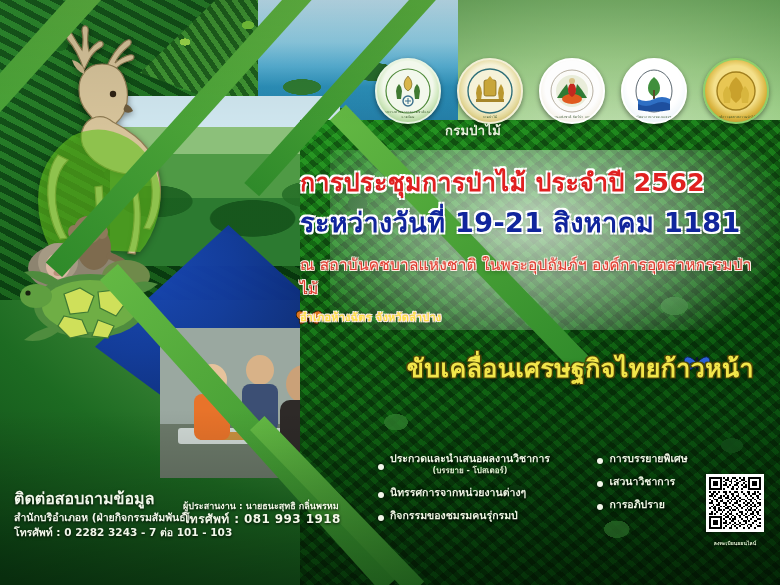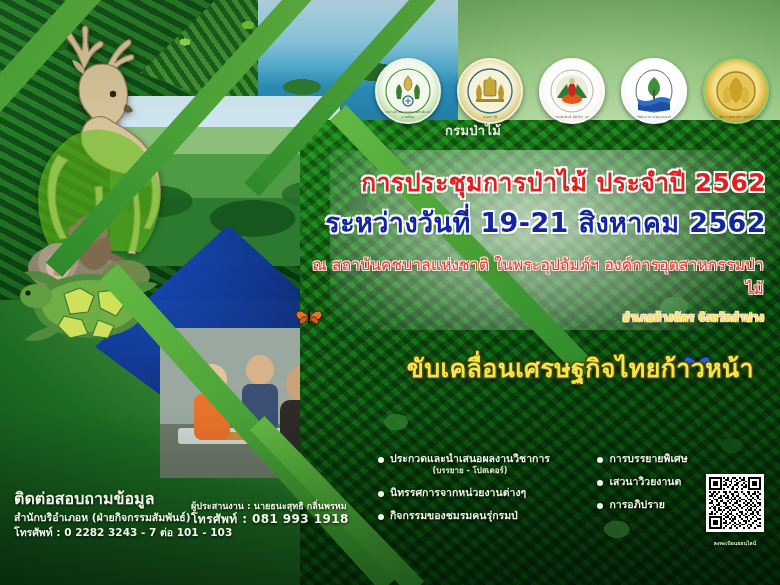--- a/index.html
+++ b/index.html
@@ -175,21 +175,21 @@
   .dept-caption{
     position:absolute;left:445px;top:120px;z-index:6;
     color:#e8f3dd;font-size:13px;font-weight:bold;
     text-shadow:0 1px 2px rgba(0,0,0,.6);
     letter-spacing:.3px;
   }
 
   
   .headline-wrap{
     position:absolute;left:300px;top:168px;width:470px;
-    z-index:7;text-align:right;
+    z-index:7;text-align:left;
   }
   .line-title{
     font-size:25px;font-weight:bold;color:#e02020;
     letter-spacing:.4px;line-height:1.18;
     text-shadow:
       -1.6px -1.6px 0 #fff, 1.6px -1.6px 0 #fff,
       -1.6px  1.6px 0 #fff, 1.6px  1.6px 0 #fff,
       0 2px 4px rgba(0,0,0,.30);
     padding-right:4px;
   }
@@ -250,21 +250,21 @@
   }
 
   
   .activities{
     position:absolute;left:378px;top:452px;width:330px;
     z-index:8;display:flex;gap:22px;
   }
   .act-col{display:flex;flex-direction:column;gap:10px;}
   .act-col.left{width:200px;}
   .act-col.right{width:112px;}
-  .act-item{display:flex;align-items:flex-start;gap:6px;}
+  .act-item{display:flex;align-items:center;gap:6px;}
   .dot{
     flex:none;width:6px;height:6px;border-radius:50%;
     background:#f2f7ea;margin-top:5px;
     box-shadow:0 0 3px rgba(0,0,0,.6);
   }
   .act-text{
     font-size:10.5px;font-weight:bold;color:#eef7e4;line-height:1.25;
     text-shadow:0 1px 2px rgba(0,0,0,.85),0 0 4px rgba(0,0,0,.6);
   }
   .act-note{
@@ -288,21 +288,21 @@
   
   .contact-left{
     position:absolute;left:14px;top:488px;z-index:9;
     color:#f1f8ea;text-shadow:0 1px 3px rgba(0,0,0,.9);
   }
   .contact-left .c-head{font-size:16px;font-weight:bold;line-height:1.35;}
   .contact-left .c-dept{font-size:10.5px;font-weight:bold;line-height:1.45;}
   .contact-left .c-tel{font-size:10.5px;font-weight:bold;line-height:1.45;}
 
   .contact-mid{
-    position:absolute;left:191px;top:500px;z-index:9;
+    position:absolute;left:183px;top:500px;z-index:9;
     color:#f4fae9;text-shadow:0 1px 3px rgba(0,0,0,.9);
   }
   .contact-mid .m-person{font-size:9px;font-weight:bold;line-height:1.35;}
   .contact-mid .m-tel{font-size:12px;font-weight:bold;line-height:1.3;letter-spacing:.4px;}
 </style>
 </head>
 <body>
 
 <div id="poster">
 
@@ -487,21 +487,21 @@
         <path d="M32 18 q4 4 4 9 l-1 8 h-6 l-1-8 q0-5 4-9z" fill="#d8b63e"></path>
       </svg>
       <span class="seal-label">องค์การอุตสาหกรรมป่าไม้</span>
     </div>
   </div>
 
   <div class="dept-caption">กรมป่าไม้</div>
 
   <div class="headline-wrap">
     <div class="line-title">การประชุมการป่าไม้  ประจำปี 2562</div>
-    <div class="line-date">ระหว่างวันที่ 19-21 สิงหาคม 2562</div>
+    <div class="line-date">ระหว่างวันที่ 19-21 สิงหาคม 1181</div>
     <div class="line-venue">ณ สถาบันคชบาลแห่งชาติ ในพระอุปถัมภ์ฯ  องค์การอุตสาหกรรมป่าไม้</div>
     <div class="line-district">อำเภอห้างฉัตร  จังหวัดลำปาง</div>
   </div>
 
   <div class="slogan-wrap">
     <div class="slogan-sub">ขับเคลื่อนเศรษฐกิจไทยก้าวหน้า</div>
   </div>
 
   <div class="activities">
     <div class="act-col left">
@@ -522,21 +522,21 @@
       </div>
     </div>
 
     <div class="act-col right">
       <div class="act-item">
         <span class="dot"></span>
         <span class="act-text">การบรรยายพิเศษ</span>
       </div>
       <div class="act-item">
         <span class="dot"></span>
-        <span class="act-text">เสวนาวิวยงานต</span>
+        <span class="act-text">เสวนาวิชาการ</span>
       </div>
       <div class="act-item">
         <span class="dot"></span>
         <span class="act-text">การอภิปราย</span>
       </div>
     </div>
   </div>
 
   <div class="qr-wrap">
     <svg class="qr" viewBox="0 0 29 29" shape-rendering="crispEdges">

